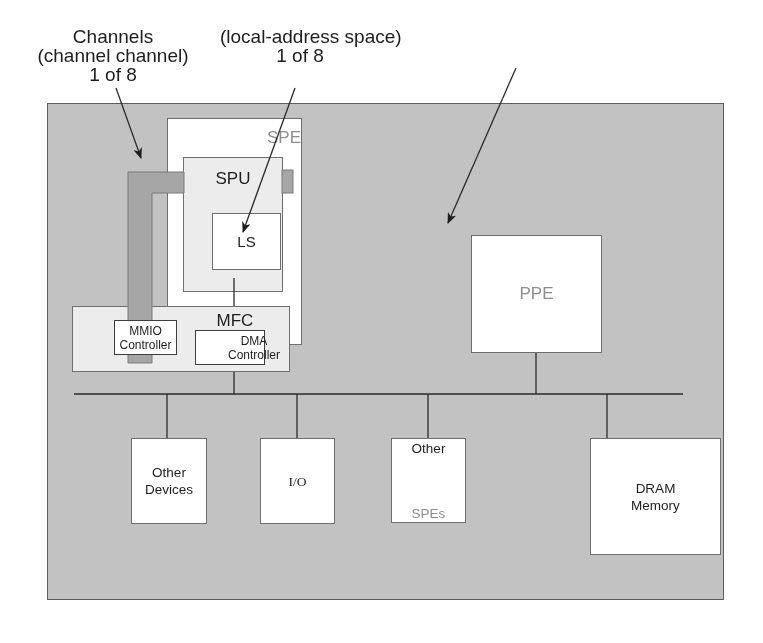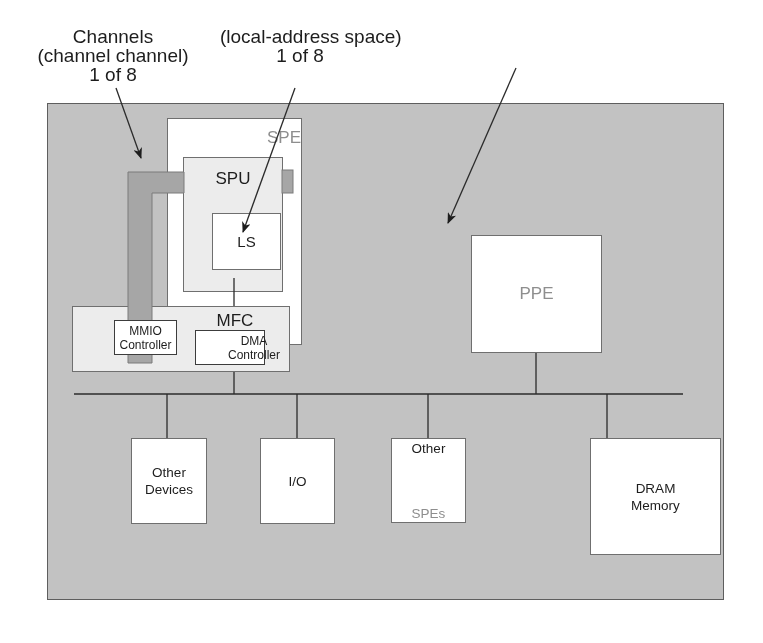--- a/index.html
+++ b/index.html
@@ -26,21 +26,21 @@
   .mfc{left:72px;top:306px;width:218px;height:66px;background:var(--panel-light);border:1px solid var(--border-mid);z-index:5;}
   .mfc-label{position:absolute;left:112px;top:4px;width:100px;text-align:center;font-size:17px;color:var(--text-black);}
   .smallbox{background:var(--box-white);border:1px solid var(--border-strong);display:flex;flex-direction:column;align-items:center;justify-content:center;font-size:12px;line-height:14px;color:var(--text-black);text-align:center;z-index:7;}
   .mmio{left:107px;top:320px;width:63px;height:35px;margin-left:7px;}
   .dma{left:195px;top:330px;width:70px;height:35px;padding-left:48px;}
 
   .ppe{left:471px;top:235px;width:131px;height:118px;background:var(--box-white);border:1px solid var(--border-mid);z-index:2;display:flex;align-items:center;justify-content:center;font-size:17px;color:var(--text-gray);}
 
   .busbox{background:var(--box-white);border:1px solid var(--border-mid);display:flex;flex-direction:column;align-items:center;justify-content:center;font-size:13.5px;line-height:17px;color:var(--text-black);text-align:center;z-index:2;}
   .other-devices{left:131px;top:438px;width:76px;height:86px;}
-  .io{left:260px;top:438px;width:75px;height:86px;}
+  .io{left:260px;top:438px;width:75px;height:86px;font-family:Liberation Serif, serif;}
   .other-spes{left:391px;top:438px;width:75px;height:85px;}
   .dram{left:542px;top:438px;width:131px;height:117px;margin-left:48px;}
   .graytext{color:var(--text-gray);margin-top:48px;}
 
   svg.layer{position:absolute;left:0;top:0;width:763px;height:643px;pointer-events:none;}
   .elbow-layer{z-index:6;}
   .overlay{z-index:8;}
 </style>
 </head>
 <body>

